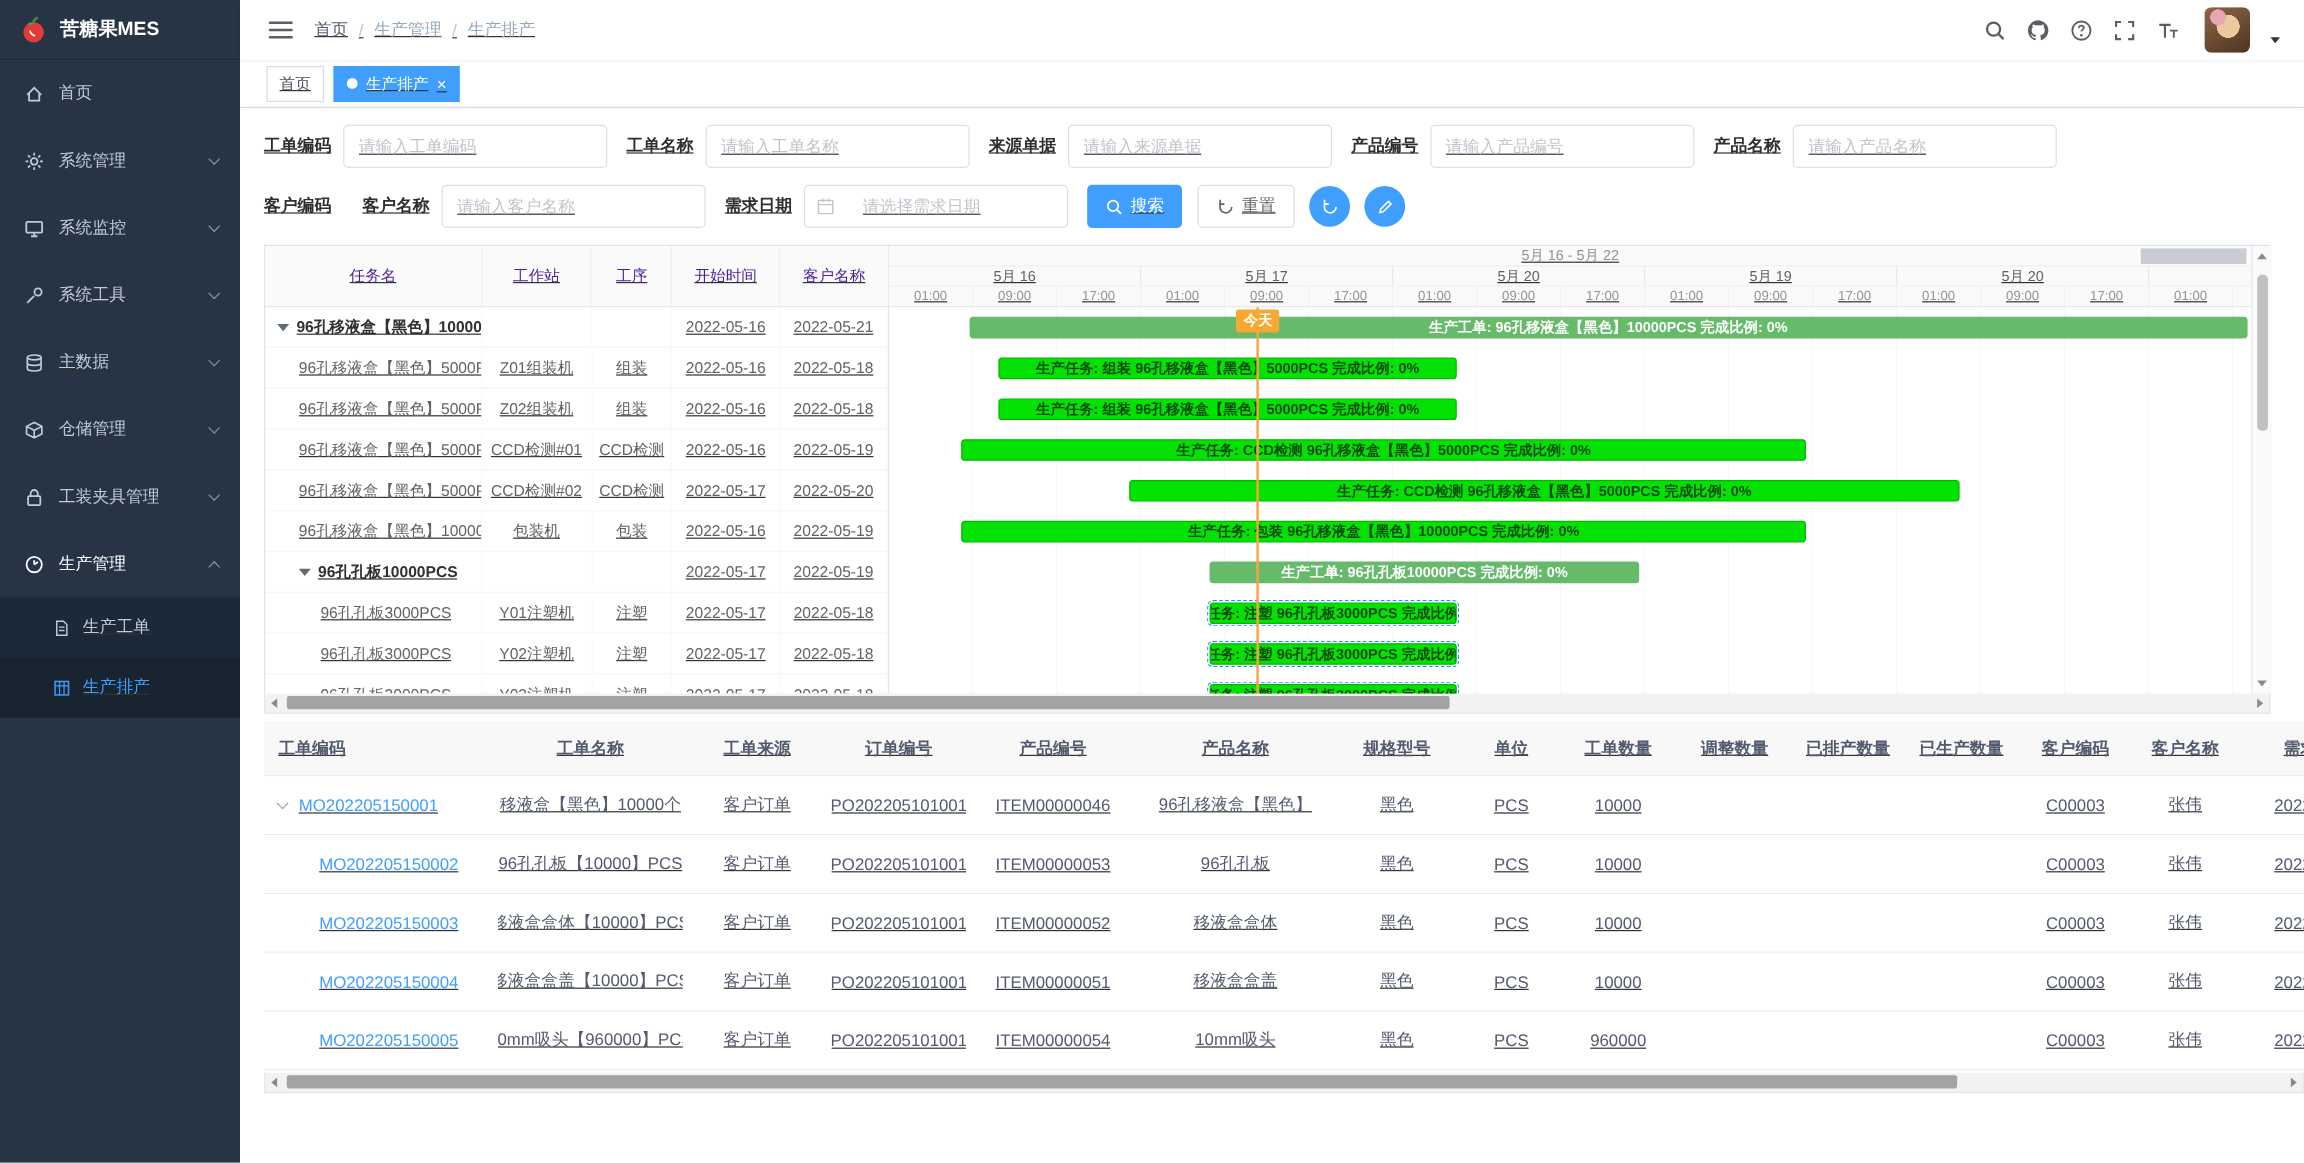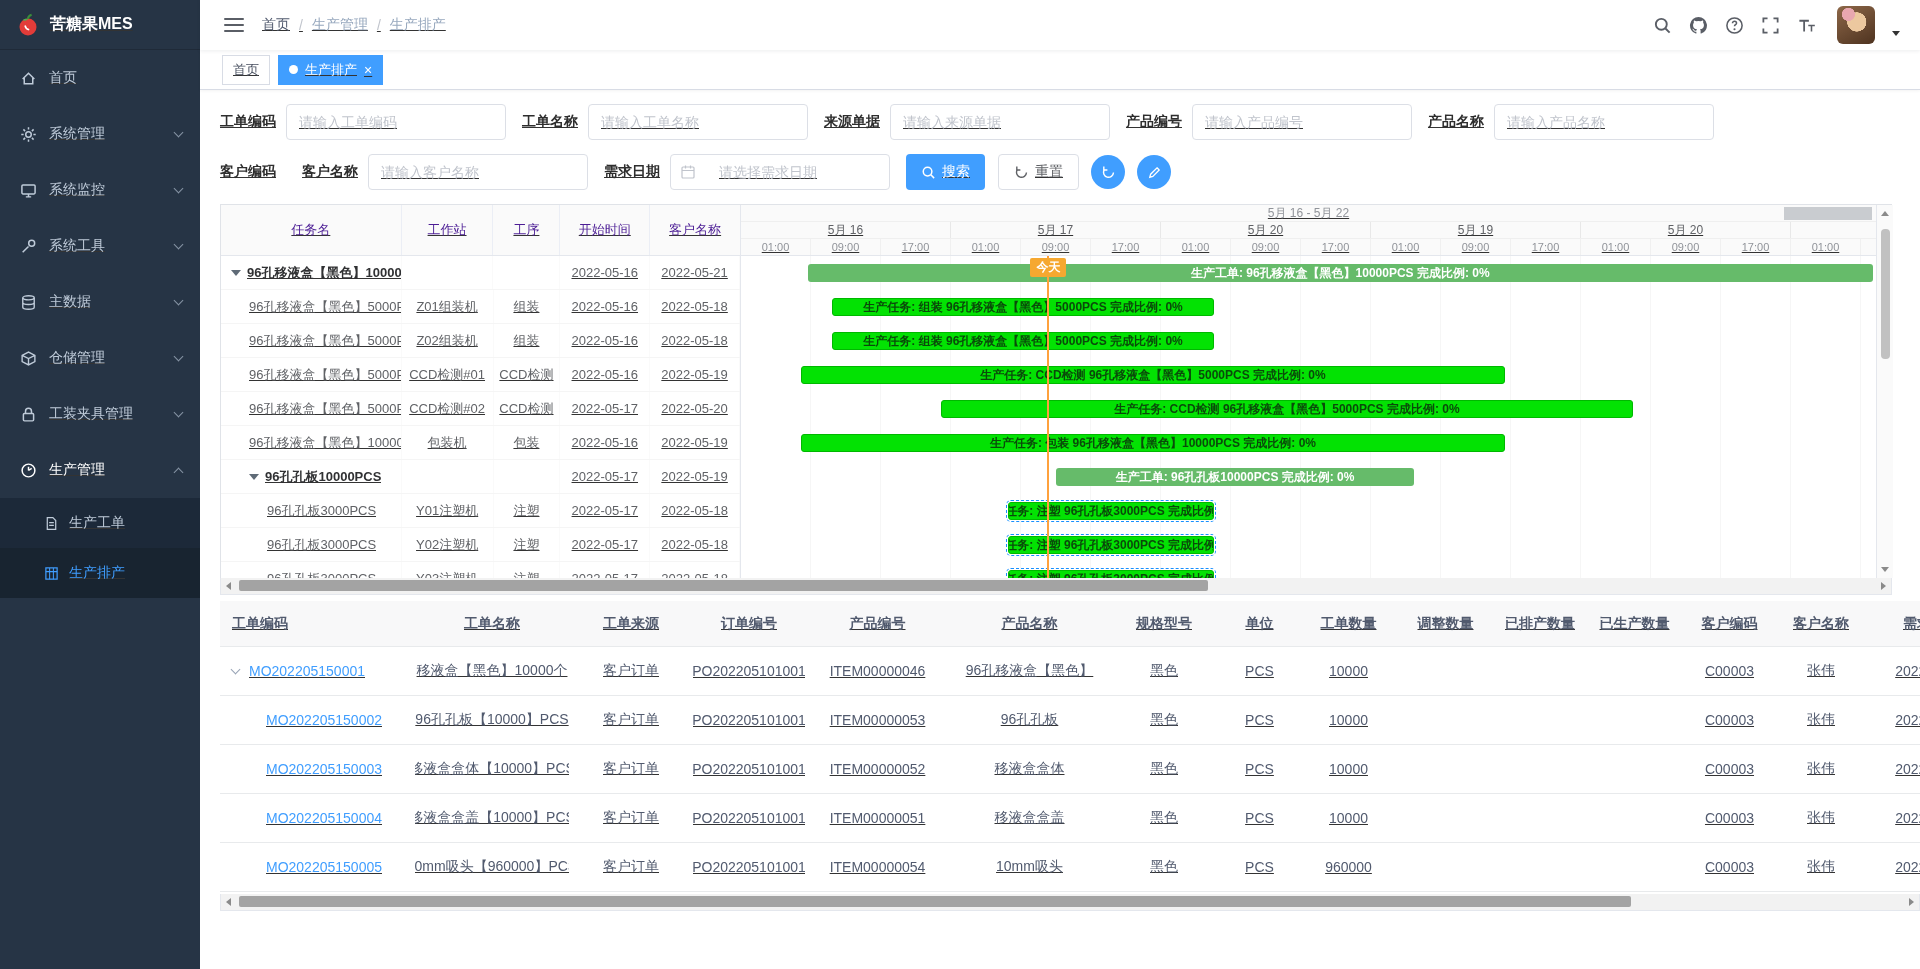--- a/index.html
+++ b/index.html
@@ -566,21 +566,21 @@
                 <div class="bar task" style="left: 17.6%; width: 61%;">
                   <span class="bar-text">生产任务: CCD检测 96孔移液盒【黑色】5000PCS 完成比例: 0%</span>
                 </div>
               </div>
               <div class="gr-row">
                 <div class="bar task" style="left: 5.3%; width: 62%;">
                   <span class="bar-text">生产任务: 包装 96孔移液盒【黑色】10000PCS 完成比例: 0%</span>
                 </div>
               </div>
               <div class="gr-row">
-                <div class="bar order" style="left: 23.5%; width: 31.6%; margin-left: 48px;">
+                <div class="bar order" style="left: 23.5%; width: 31.6%;">
                   <span class="bar-text">生产工单: 96孔孔板10000PCS 完成比例: 0%</span>
                 </div>
               </div>
               <div class="gr-row">
                 <div class="bar task selected" style="left: 23.5%; width: 18.2%;">
                   <span class="bar-text">生产任务: 注塑 96孔孔板3000PCS 完成比例: 0%</span>
                 </div>
               </div>
               <div class="gr-row">
                 <div class="bar task selected" style="left: 23.5%; width: 18.2%;">

